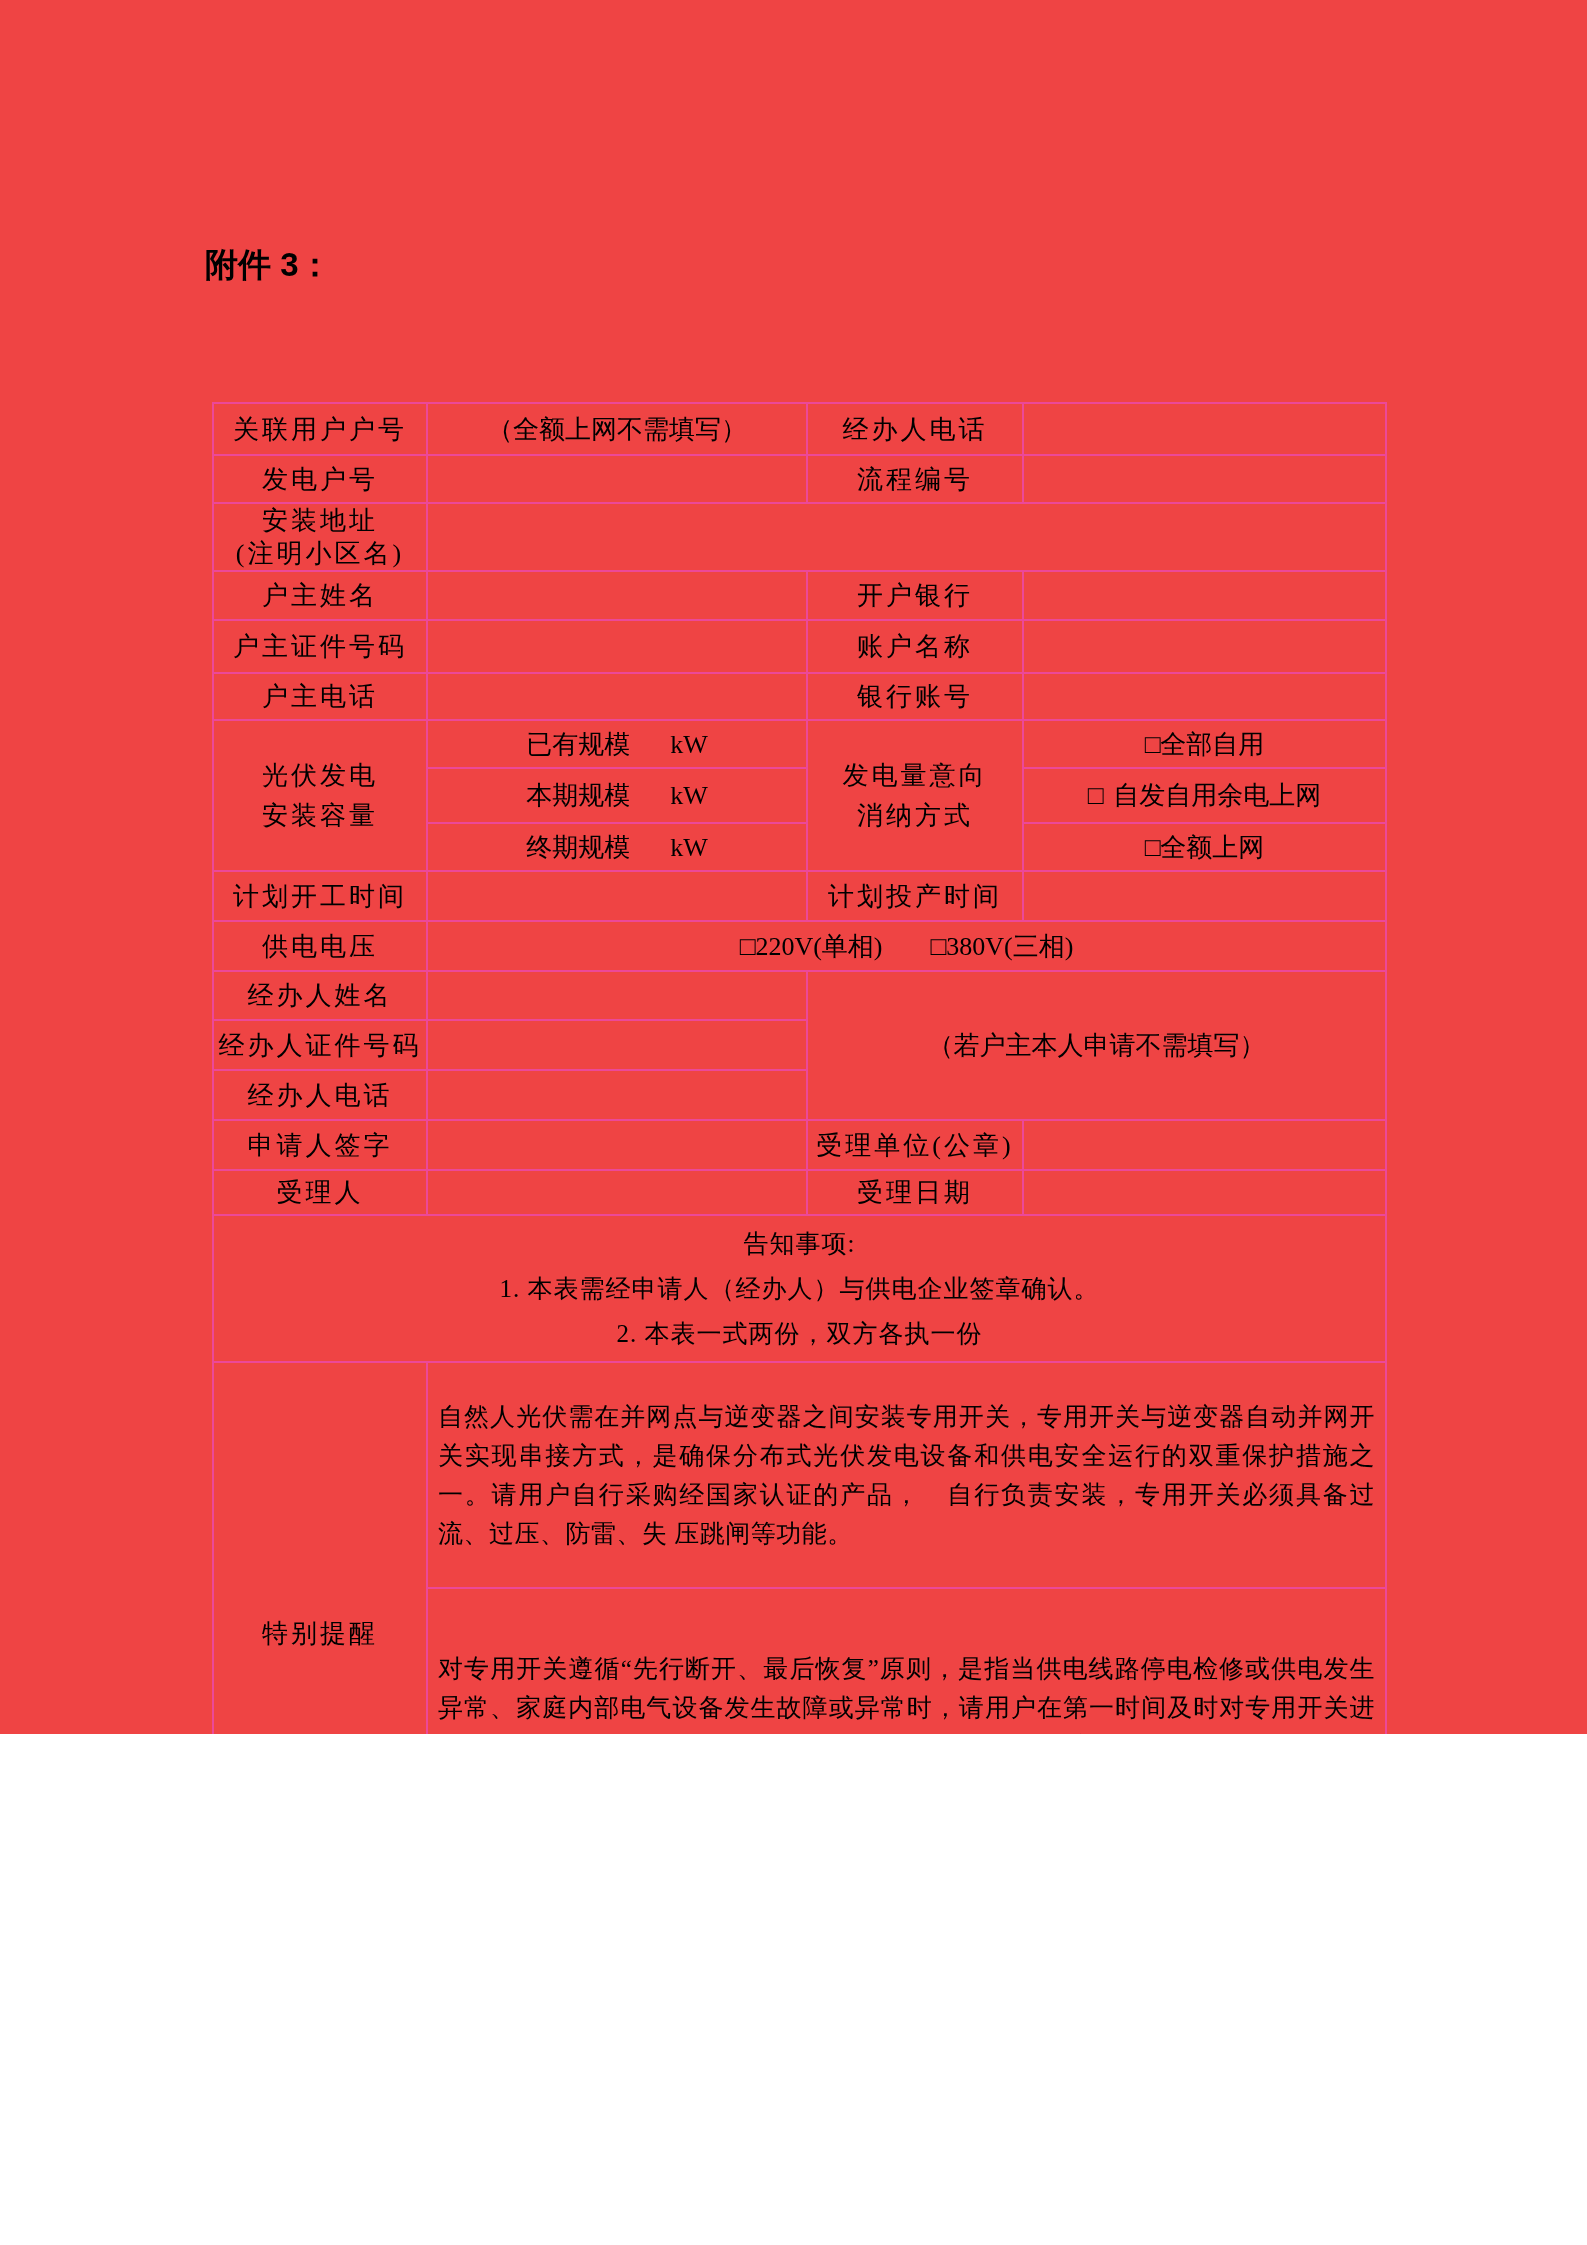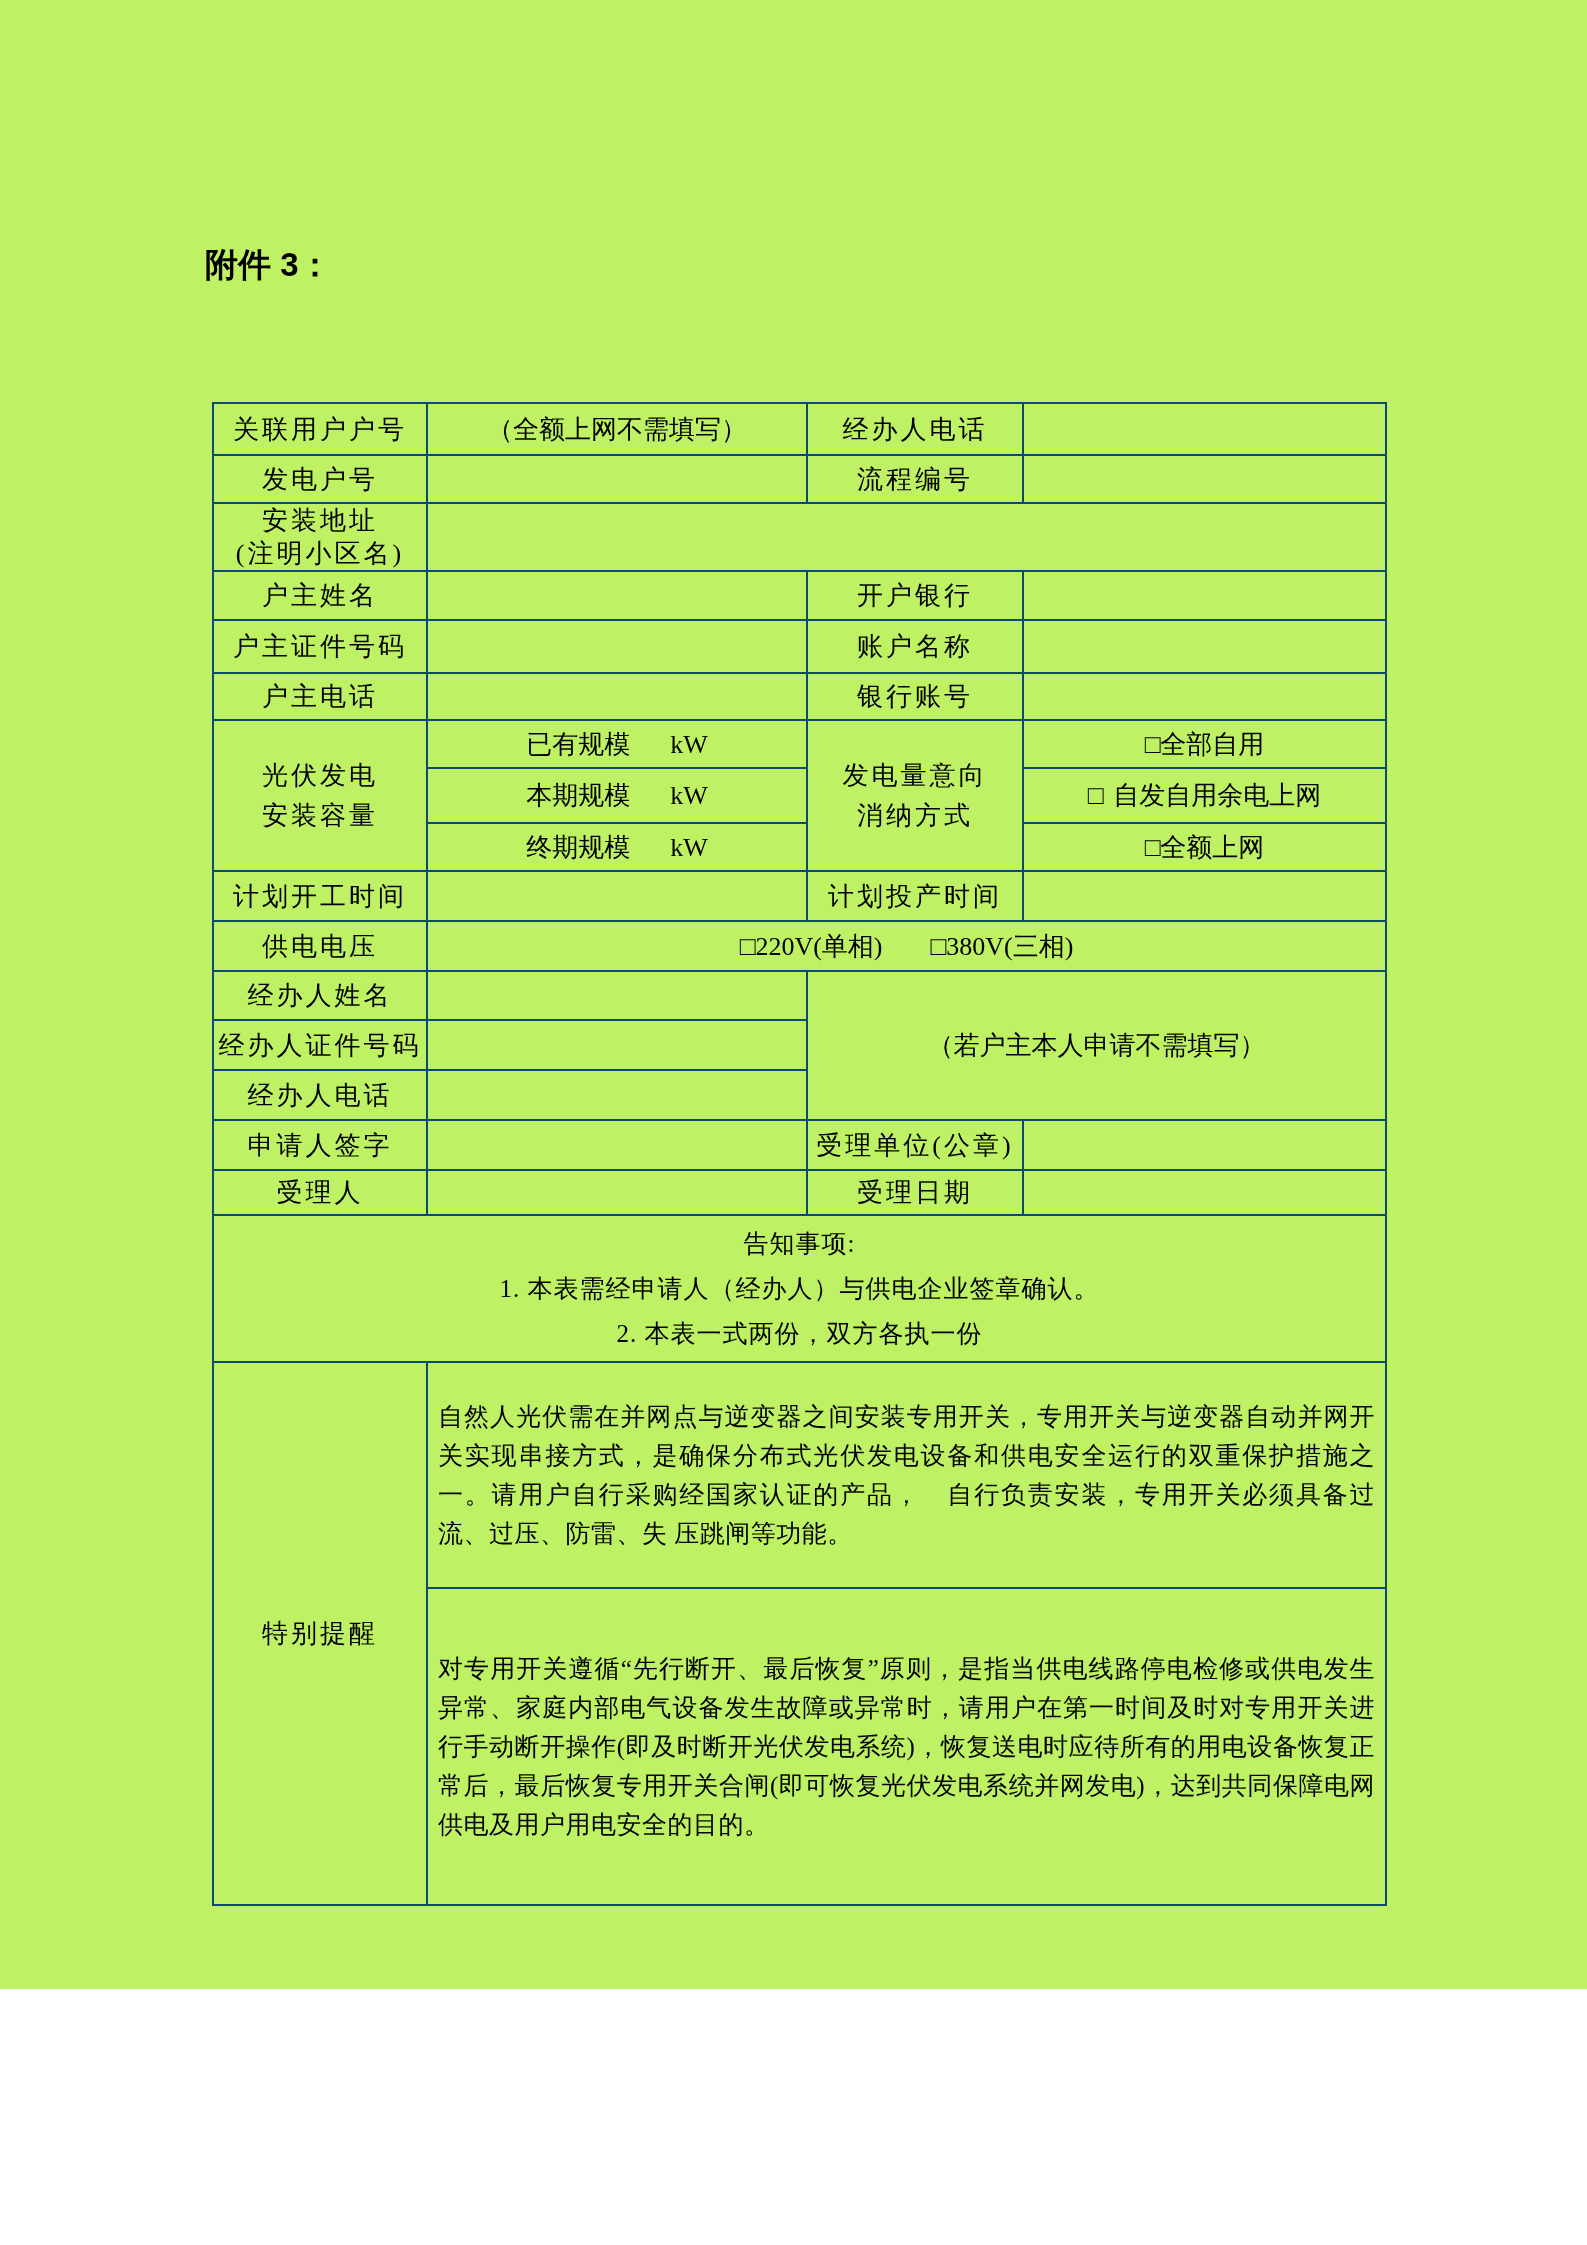--- a/index.html
+++ b/index.html
@@ -1,21 +1,21 @@
 <!DOCTYPE html>
 <html><head>
 <meta charset="utf-8">
 <style>
   * { margin: 0; padding: 0; box-sizing: border-box; }
   html, body { background: #ffffff; }
   .page {
     position: relative;
     width: 1587px;
-    height: 1989px;
-    background: #bef264;
+    height: 1734px;
+    background: #ef4444;
     font-family: "Liberation Serif", "DejaVu Serif", serif;
     color: #000;
   }
   .attachment-label {
     position: absolute;
     left: 205px;
     top: 243px;
     font-size: 33px;
     font-weight: bold;
     font-family: "Liberation Sans", "DejaVu Sans", sans-serif;
@@ -32,21 +32,21 @@
   }
   table.form {
     position: absolute;
     left: 212px;
     top: 402px;
     width: 1173px;
     border-collapse: collapse;
     table-layout: fixed;
   }
   table.form td {
-    border: 2px solid #0c4a6e;
+    border: 2px solid #ec4899;
     text-align: center;
     vertical-align: middle;
     font-size: 26px;
     overflow: hidden;
   }
   td.lbl { letter-spacing: 3px; }
   td.lbl .line { display: block; line-height: 33px; }
   td.tall-lbl .line { line-height: 40px; }
   
   tr.h52 { height: 52px; }  tr.h48 { height: 48px; }

